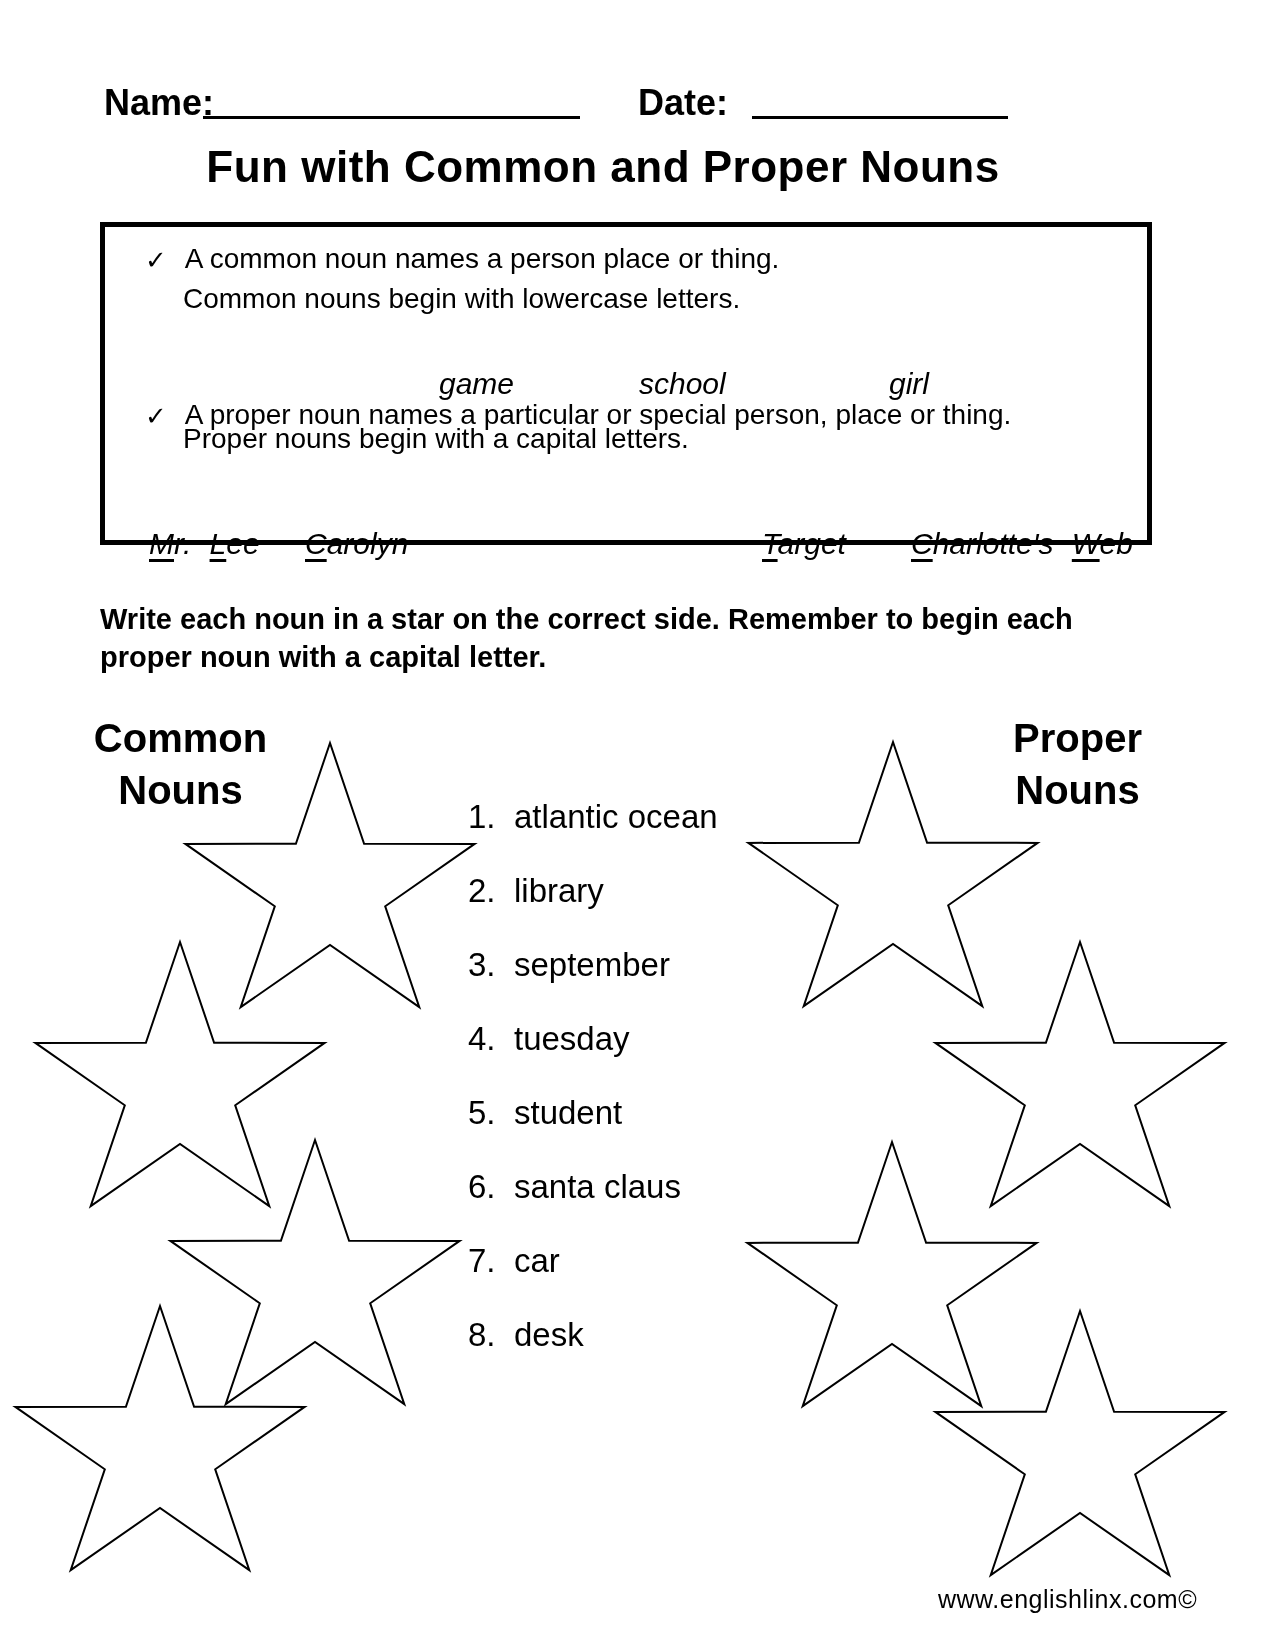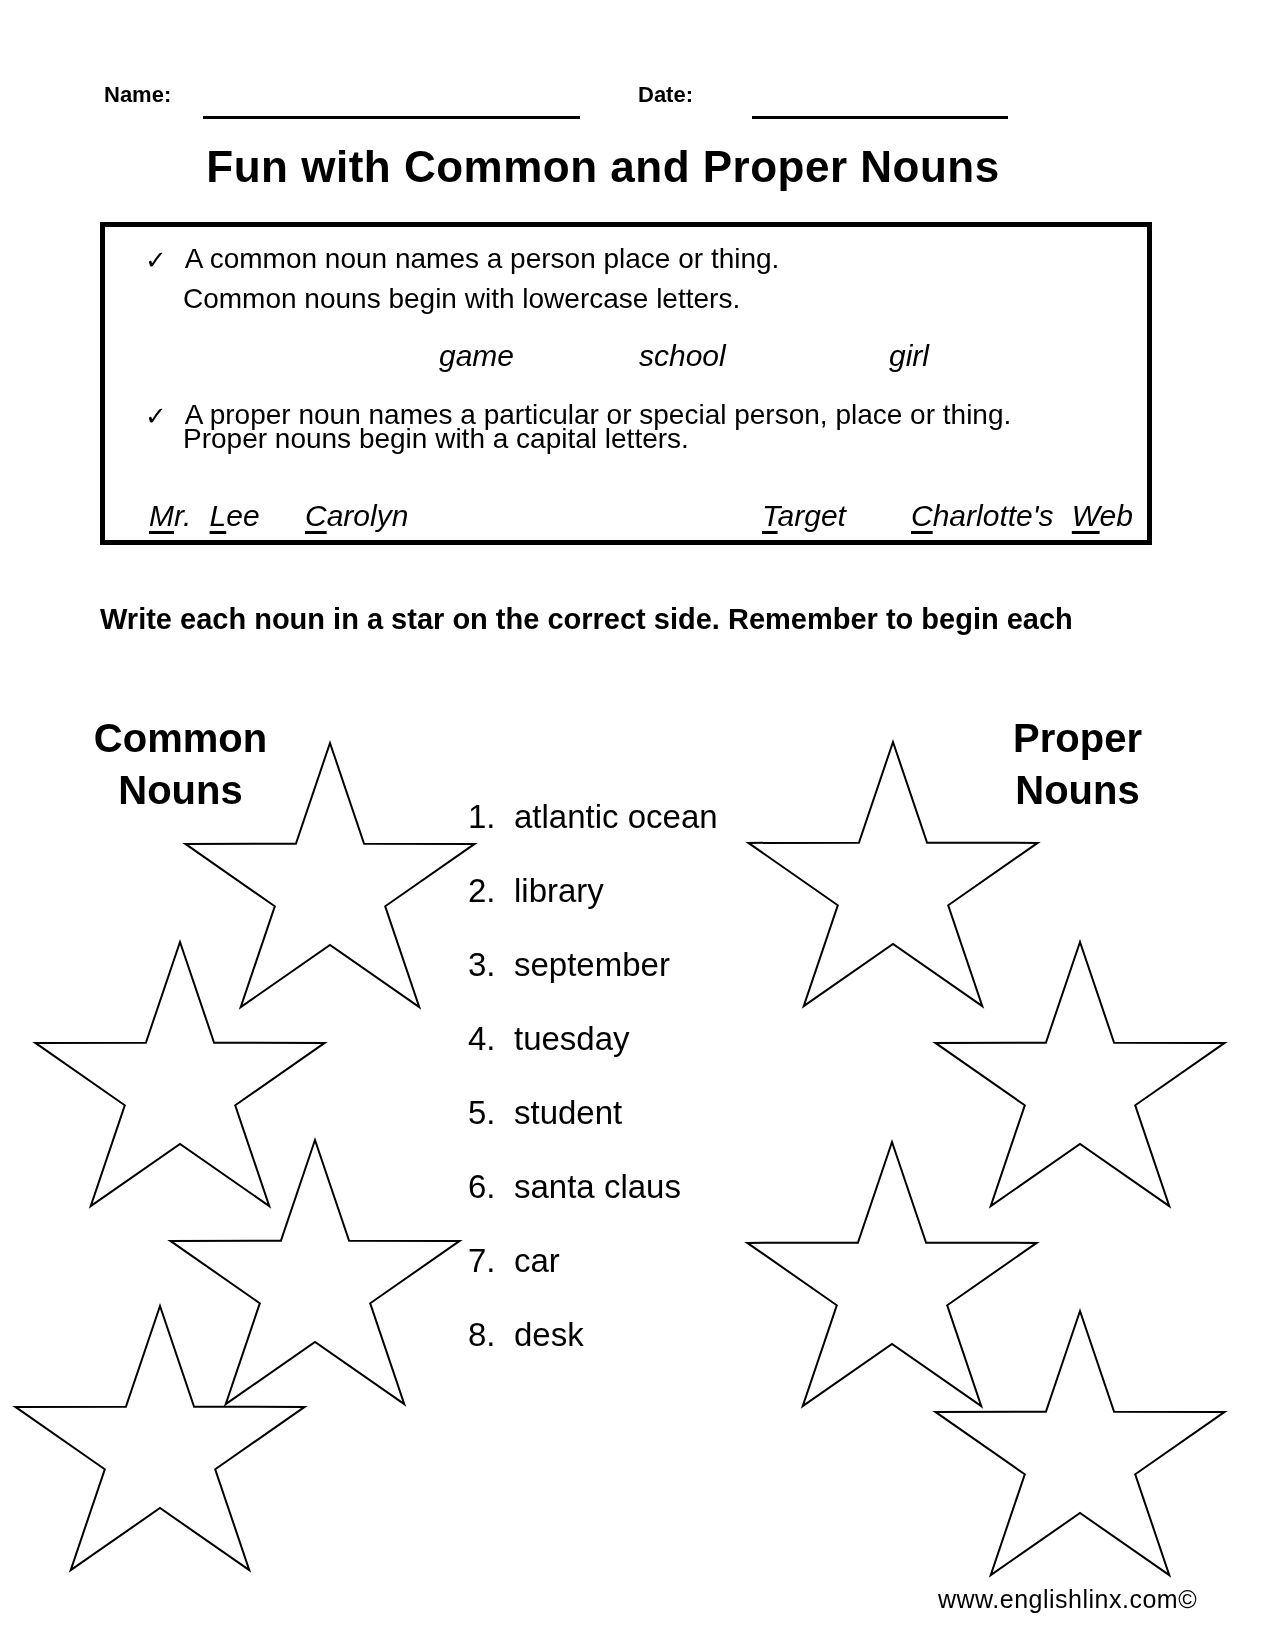--- a/index.html
+++ b/index.html
@@ -3,33 +3,33 @@
 <meta charset="utf-8">
 <style>
   html,body { margin:0; padding:0; background:#888; }
   .page {
     position:relative; width:1275px; height:1650px; margin:0 auto;
     background:#ffffff; color:#000; overflow:hidden;
     font-family:"Liberation Sans", sans-serif;
   }
   .abs { position:absolute; }
   
-  .hd-label { font-size:22px; font-weight:600; }
+  .hd-label { font-size:36px; font-weight:600; }
   .blank-line { border-bottom:3px solid #000; height:40px; }
   .title { left:0; top:142px; width:1206px; text-align:center;
            font-size:44px; font-weight:700; letter-spacing:0.5px; }
   
   .rules-box { left:100px; top:222px; width:1042px; height:313px;
                border:5px solid #000; }
   .rule-row { position:absolute; display:flex; align-items:flex-start;
               font-size:28px; white-space:nowrap; }
   .check { font-family:"DejaVu Sans", sans-serif; font-size:26px;
            margin-right:18px; position:relative; top:2px; }
   .rule-cont { position:absolute; font-size:28px; white-space:nowrap; }
-  .ex { position:absolute; font-style:italic; font-size:30px; white-space:nowrap; }
+  .ex { position:absolute; font-style:italic; font-size:30px; white-space:nowrap;margin-top:28px; }
   .word { display:inline-block; }
   .word + .word { margin-left:10px; }
   .word u { text-decoration:underline; text-decoration-thickness:2.5px;
             text-underline-offset:5px; }
   
   .instructions { left:100px; top:600px; font-size:29px; font-weight:700;
                   line-height:38px; white-space:nowrap; }
   
   .col-label { width:205px; text-align:center; font-size:40px; font-weight:700;
                line-height:52px; }
@@ -83,20 +83,21 @@
       <span class="word"><u>T</u><span>arget</span></span>
     </span>
     <span class="ex" style="left:806px; top:272px;">
       <span class="word"><u>C</u><span>harlotte's</span></span>
       <span class="word"><u>W</u><span>eb</span></span>
     </span>
   </div>
 
   <div class="abs instructions">
     <div>Write each noun in a star on the correct side. Remember to begin each</div>
+    <div>proper noun with a capital letter.</div>
   </div>
 
   <div class="abs col-label" style="left:78px; top:712px;">
     <div>Common</div>
     <div>Nouns</div>
   </div>
   <div class="abs col-label" style="left:975px; top:712px;">
     <div>Proper</div>
     <div>Nouns</div>
   </div>

